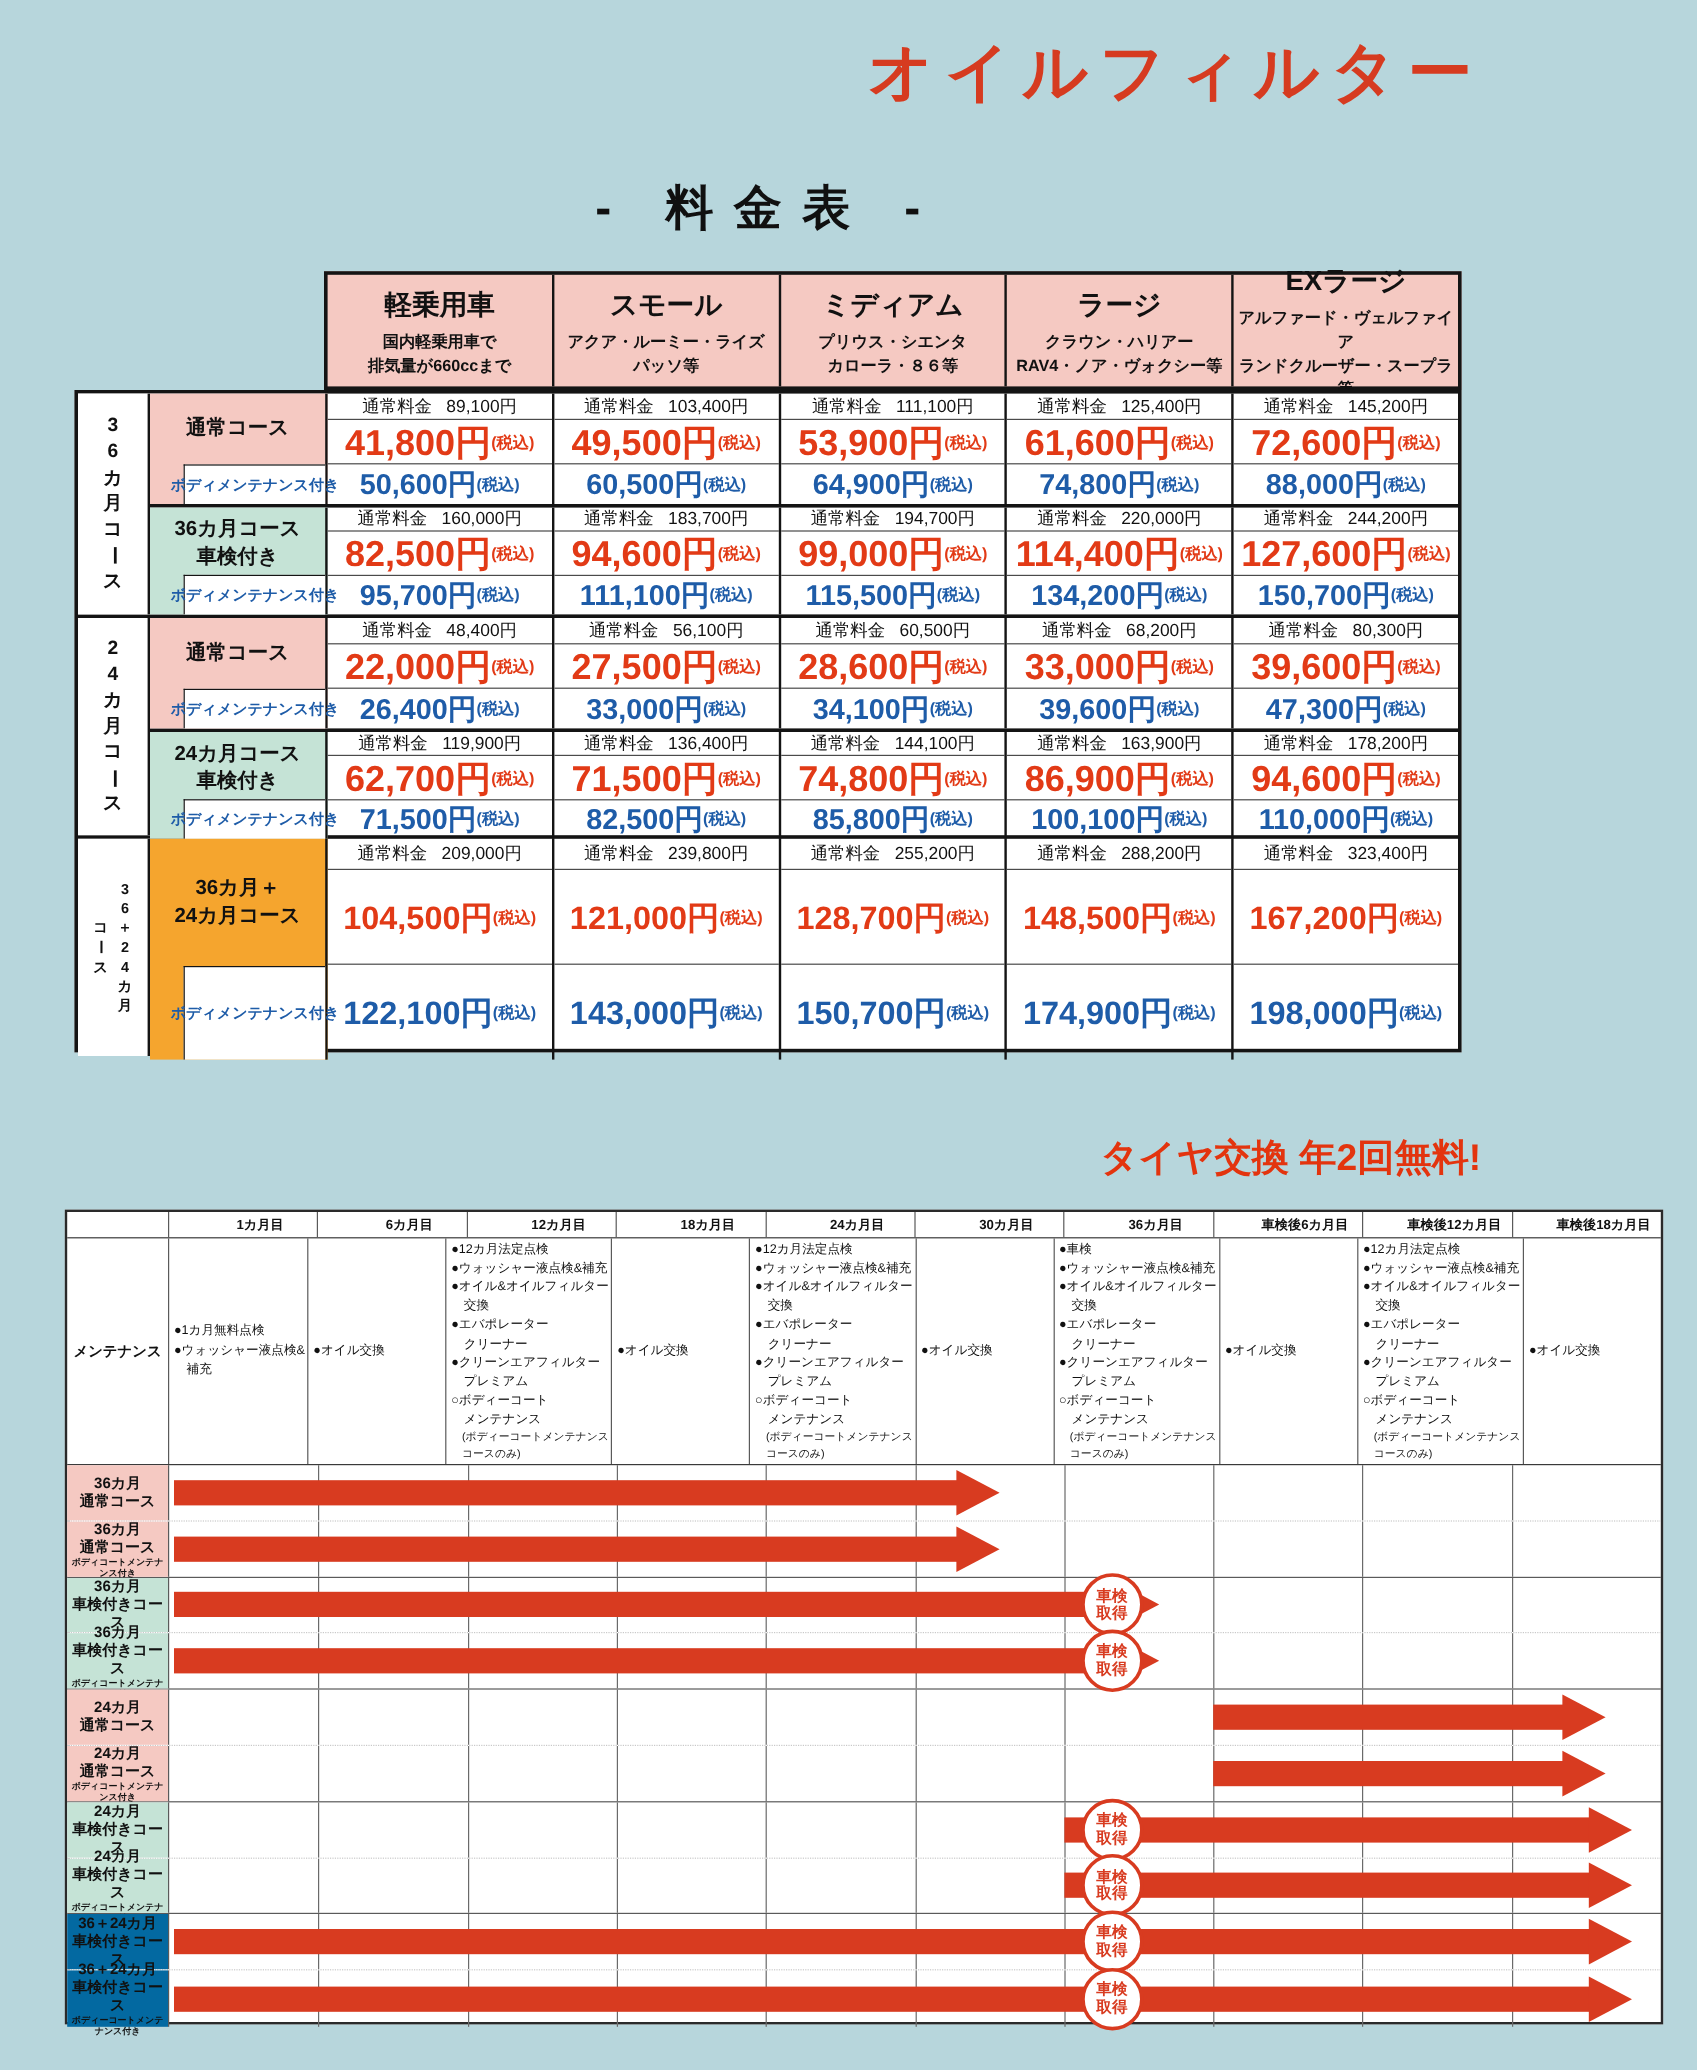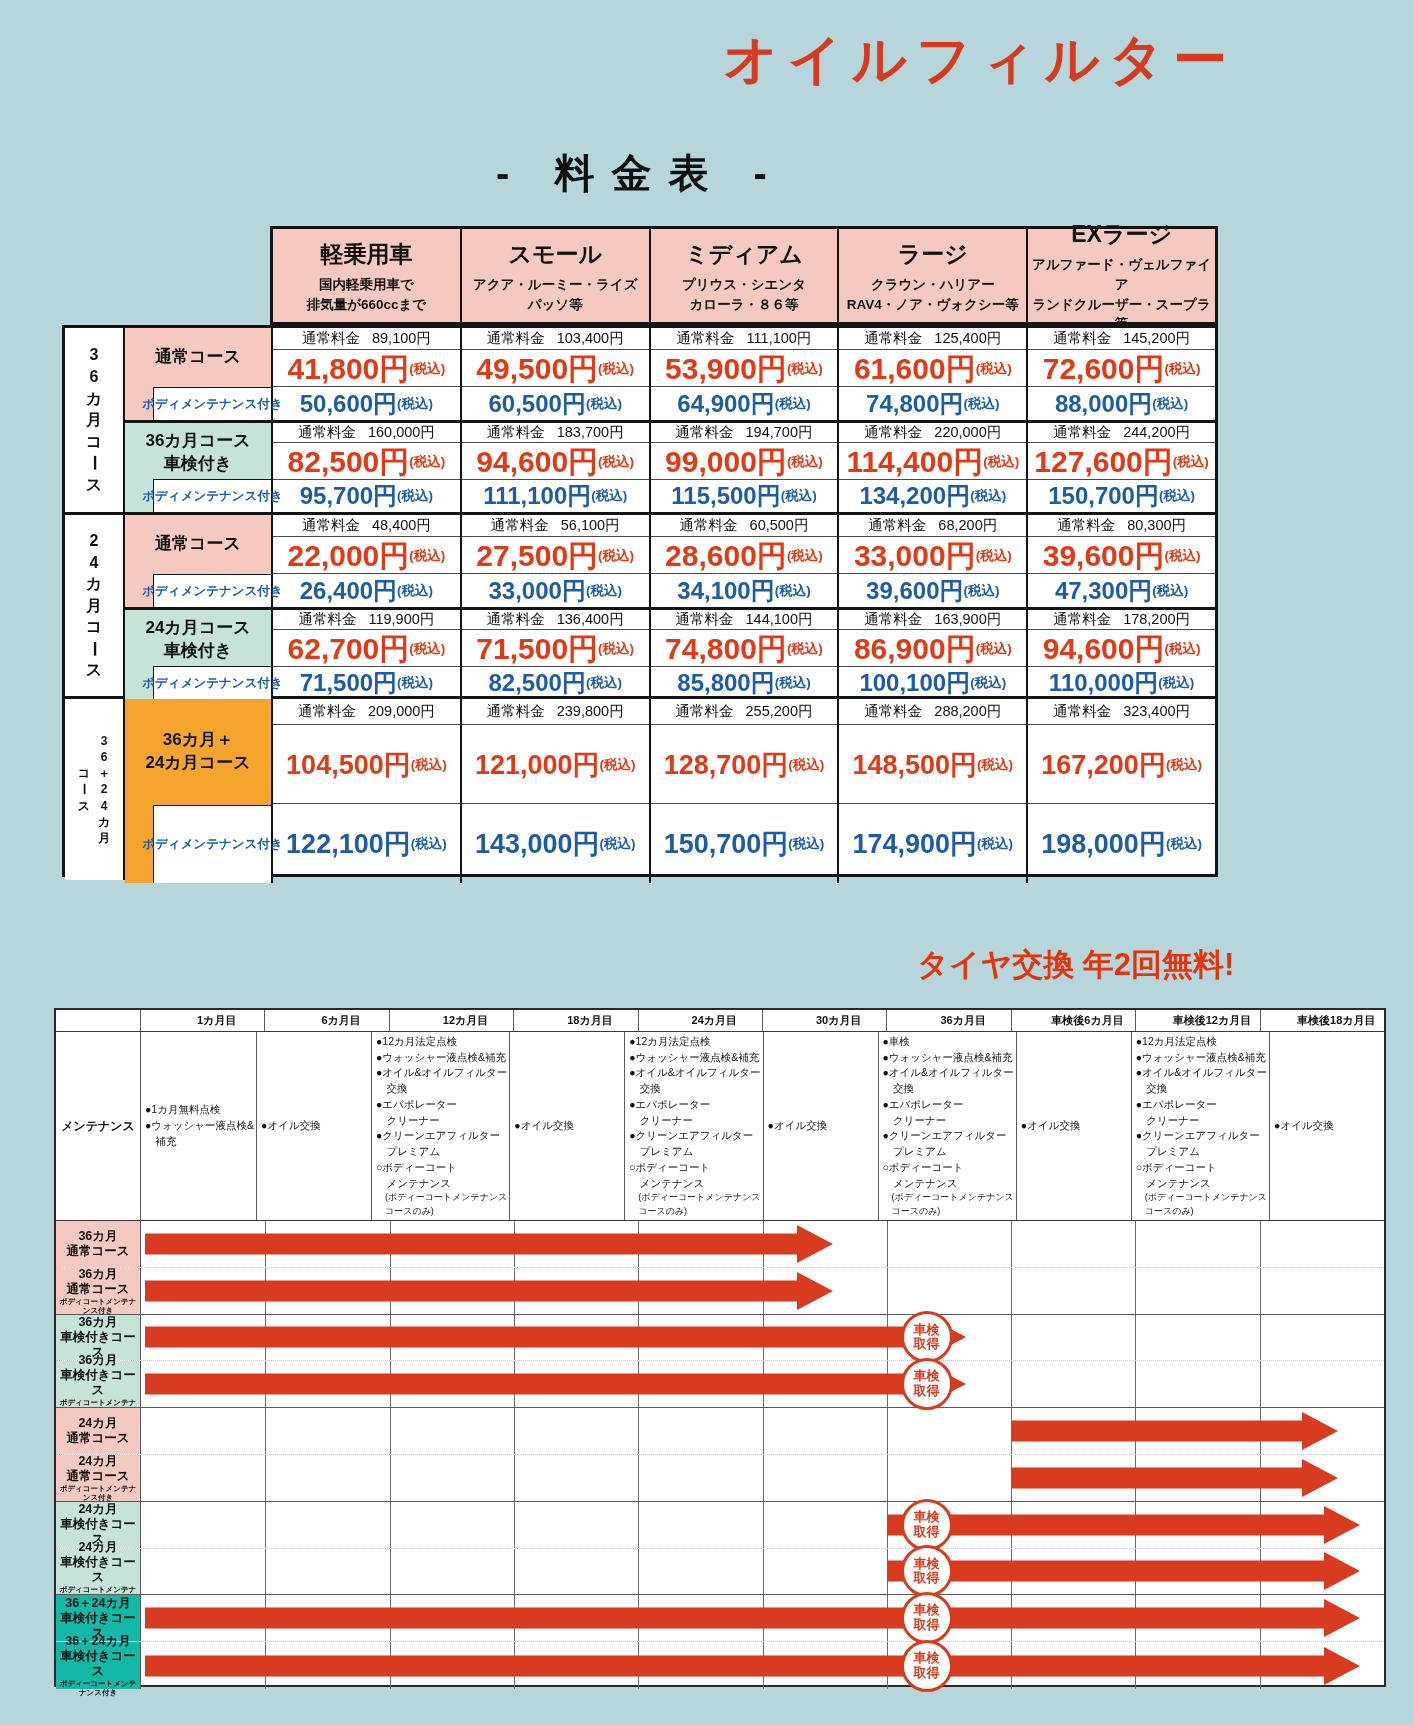--- a/index.html
+++ b/index.html
@@ -98,21 +98,21 @@
     font-size:11px; font-weight:bold; color:#111;padding-left:28px;}
   #maint-row { height:189px; border-bottom:1.5px solid #3a3a3a; }
   #maint-row .wlabel { font-size:12px; font-weight:bold; color:#111;}
   .mcell { font-size:10.5px; color:#111; line-height:1.5; padding:3px 2px 3px 4px;
     display:flex; flex-direction:column; justify-content:center;}
   .mline { white-space:nowrap; }
   .mline.small { font-size:9px; }
   .grow { height:46.8px; position:relative; }
   .grow .wlabel { font-weight:bold; color:#111; line-height:1.2; }
   .gl1 { font-size:12.5px; } .gl2 { font-size:12.5px; } .gl3 { font-size:7.5px; font-weight:bold;}
-  .wlabel.pink { background:#f5c9c2; } .wlabel.green { background:#c5e3d6; } .wlabel.orange { background:#14b8a6; }
+  .wlabel.pink { background:#f5c9c2; } .wlabel.green { background:#c5e3d6; } .wlabel.orange { background:#0369a1; }
   .grow.dotted { border-bottom:1px dotted #c9c9c9; }
   .grow.solid  { border-bottom:1.5px solid #5a5a5a; }
   .timeline { flex:1; position:relative; border-left:1px solid #5a5a5a; }
   .gridline { position:absolute; top:0; bottom:0; width:1px; background:#6a6a6a; }
   .bar { position:absolute; top:50%; transform:translateY(-50%); height:21px; background:#d83b20; z-index:1;}
   .head { position:absolute; top:50%; transform:translateY(-50%); width:0; height:0; z-index:1;
     border-top:19px solid transparent; border-bottom:19px solid transparent; border-left:36px solid #d83b20;}
   .badge { position:absolute; top:50%; transform:translateY(-50%); width:52px; height:52px;
     border-radius:50%; background:#fff; border:3px solid #d83b20; color:#d83b20;
     display:flex; flex-direction:column; align-items:center; justify-content:center;

